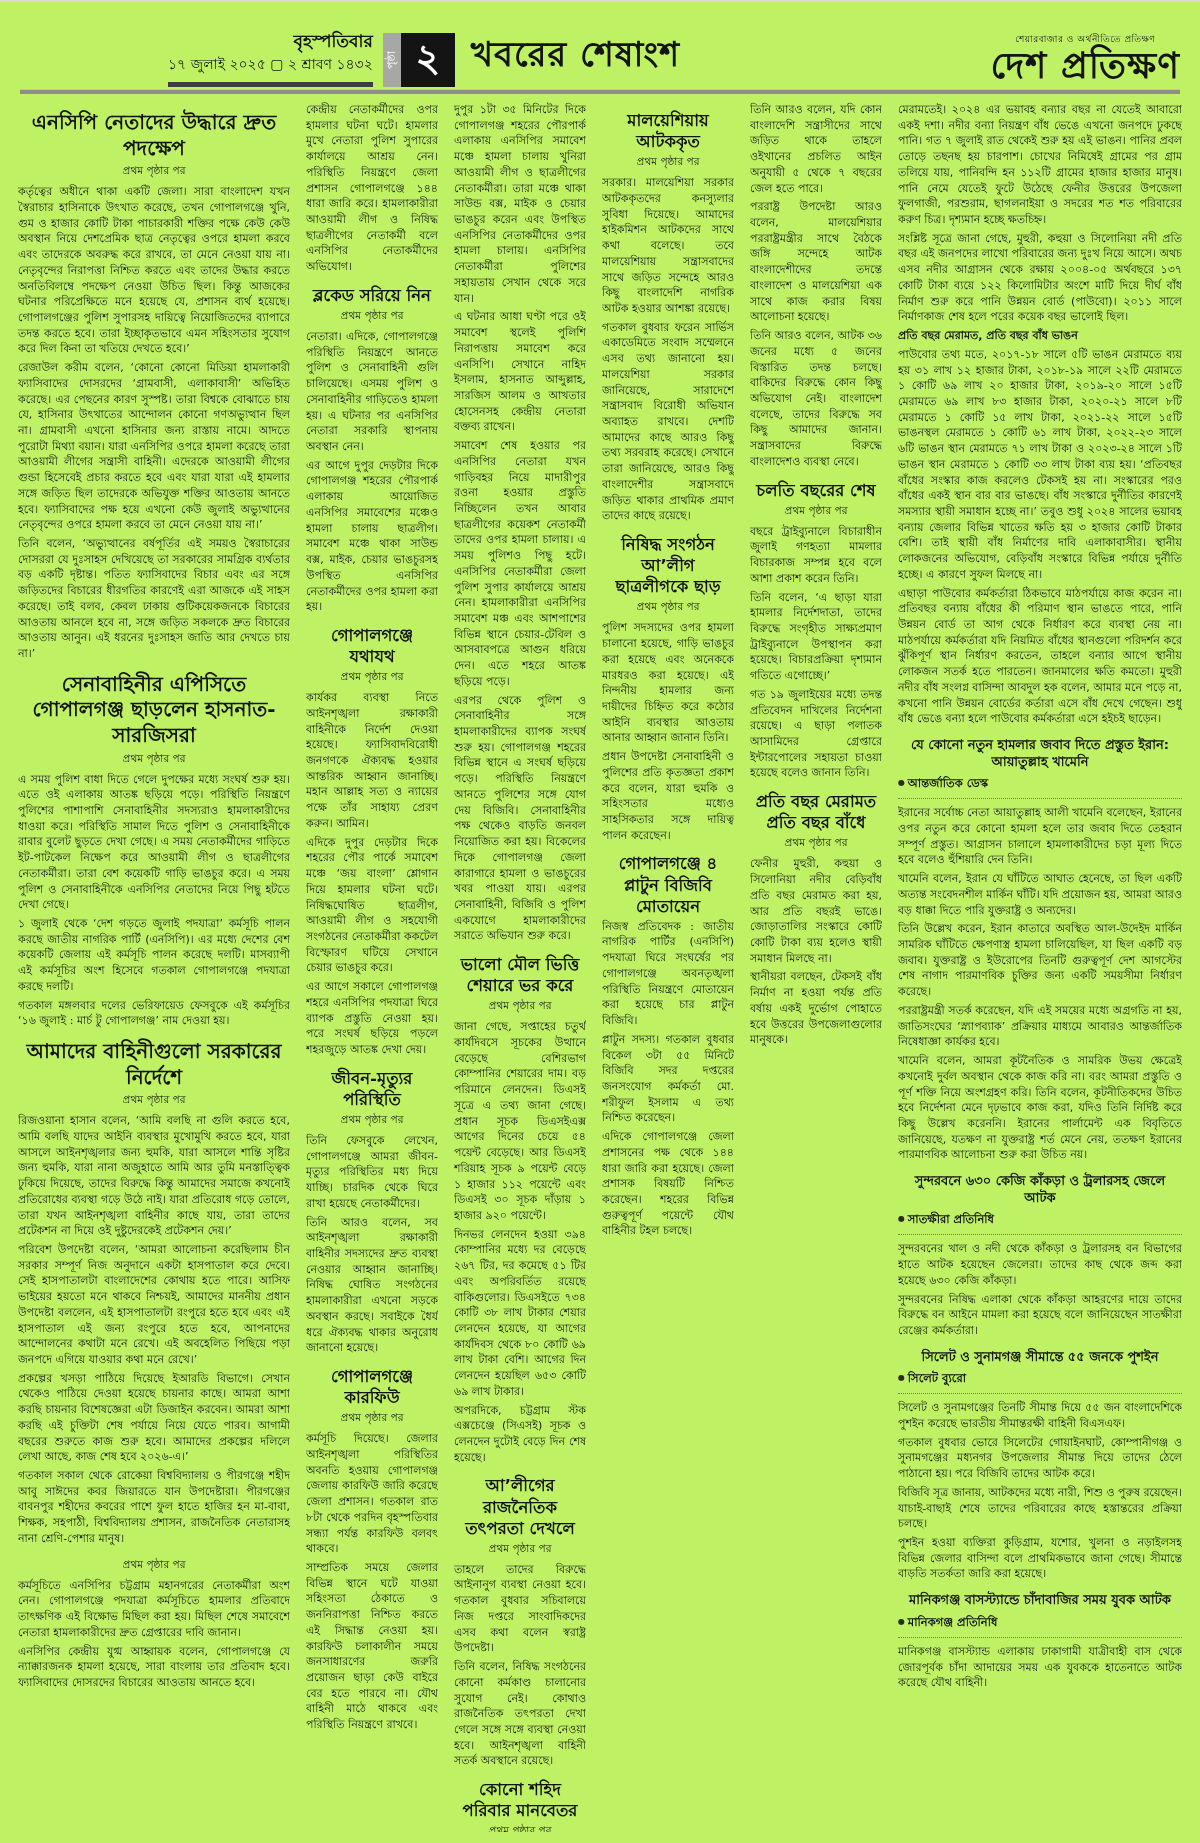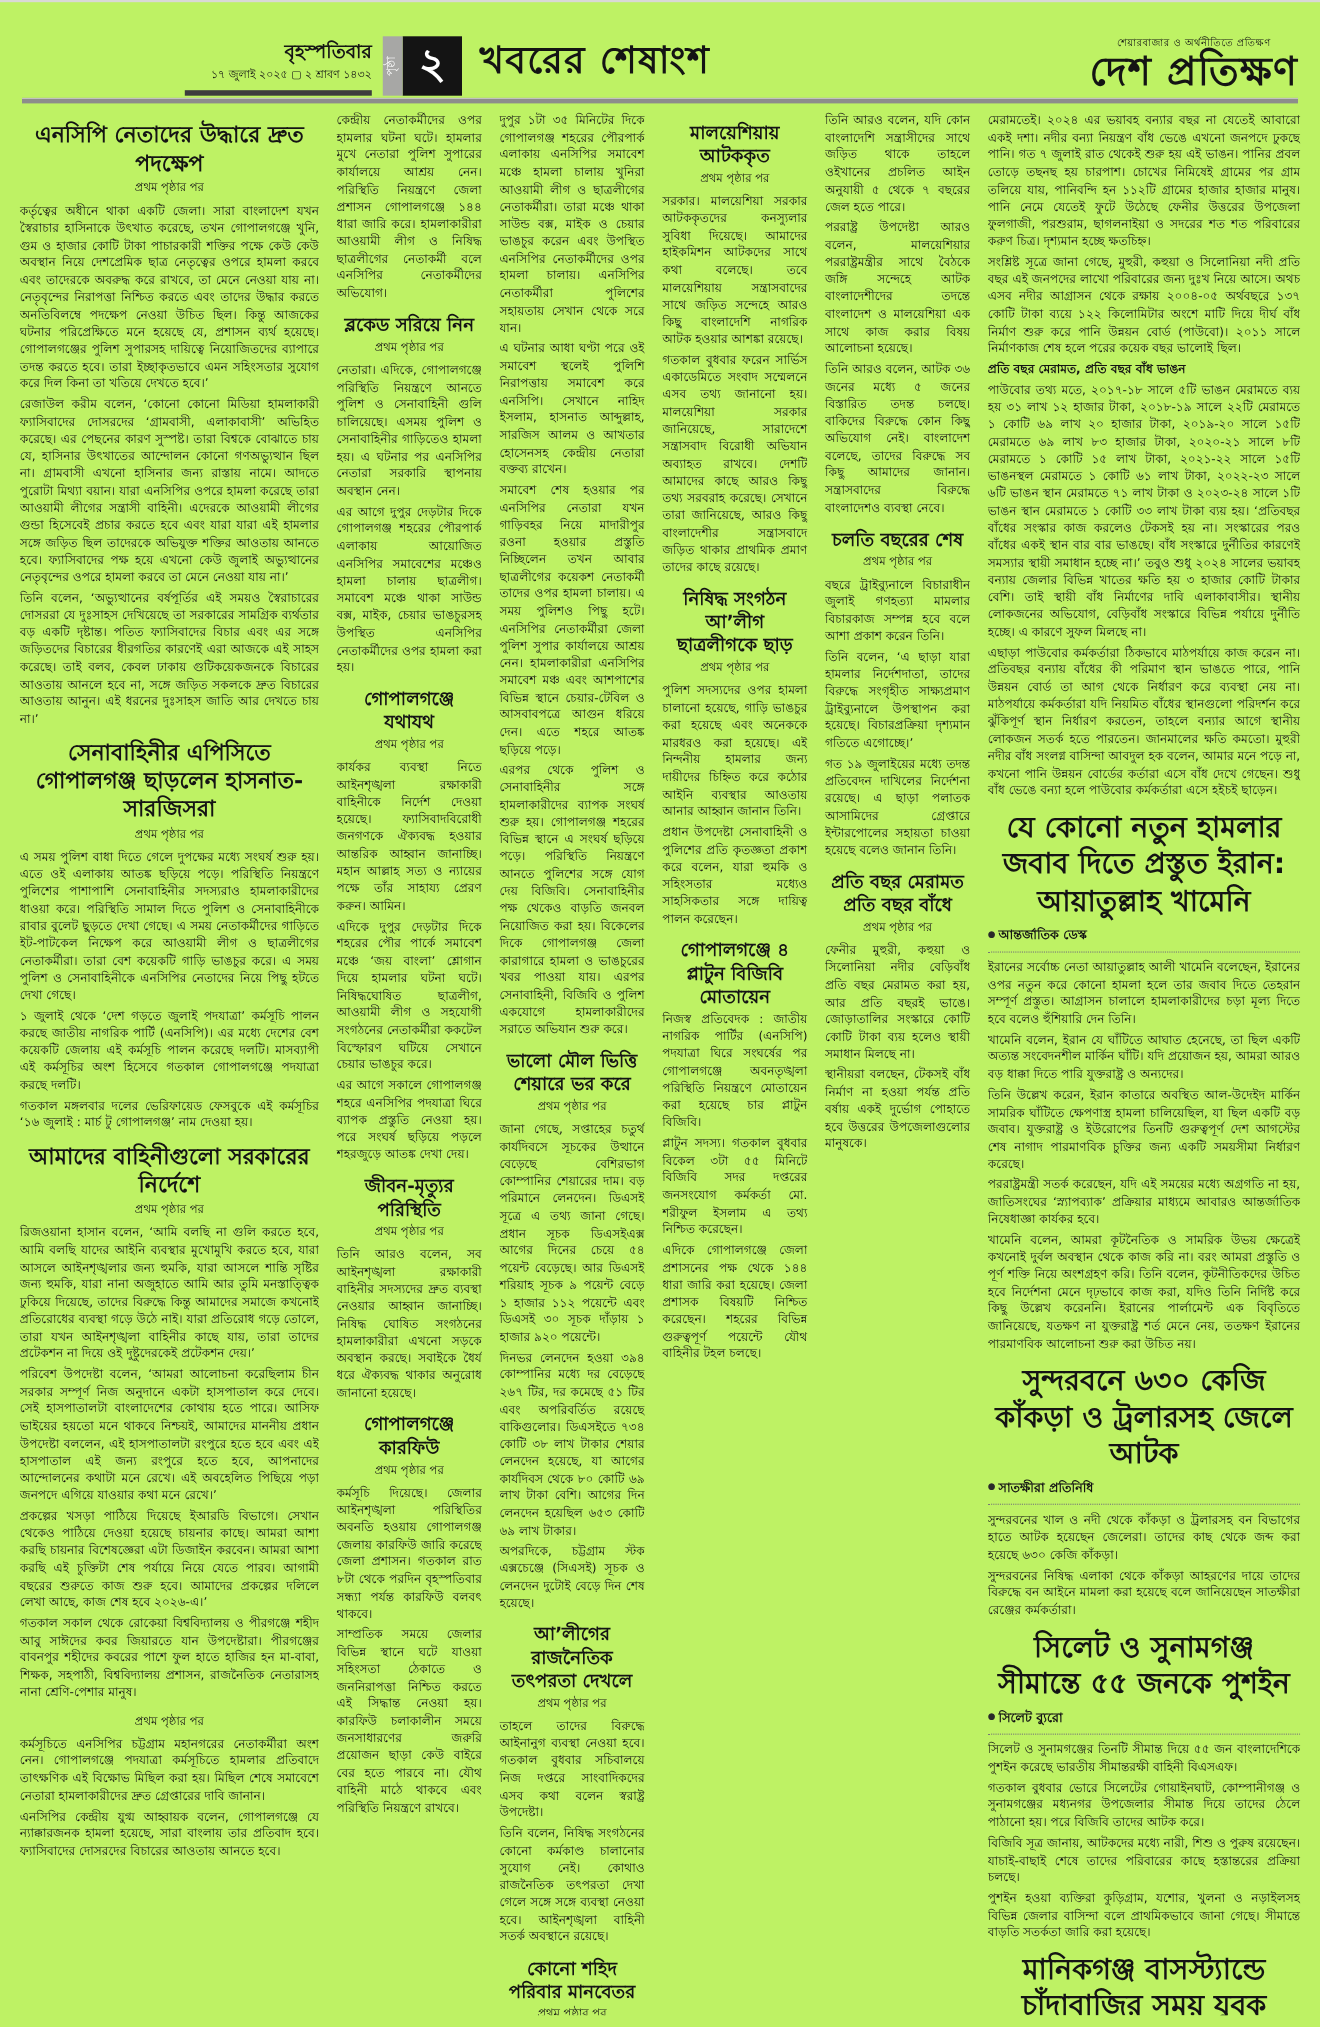--- a/index.html
+++ b/index.html
@@ -2,38 +2,38 @@
 <html lang="bn"><head>
 <meta charset="utf-8">
 <style>
   html,body{margin:0;padding:0;background:#d9d9d6;}
   .page{position:relative;width:1200px;height:1843px;margin:2px auto;background:#bef264;color:#141414;
         font-family:"DejaVu Sans",sans-serif;overflow:hidden;}
   
   .header{display:flex;align-items:flex-end;padding:26px 20px 0 20px;}
   .date-block{margin-left:148px;text-align:right;padding-bottom:5px;border-bottom:5px solid #3d3d3d;min-width:170px;}
   .weekday{font-size:17px;font-weight:bold;line-height:1.1;}
-  .dateline{font-size:10px;margin-top:2px;}
+  .dateline{font-size:14px;margin-top:2px;}
   .page-tab{width:18px;height:54px;margin-left:10px;background:#a7a7a5;color:#fff;
             writing-mode:vertical-rl;transform:rotate(180deg);display:flex;align-items:center;justify-content:center;
             font-size:11px;}
   .page-badge{width:54px;height:54px;background:#141414;color:#fff;display:flex;align-items:center;justify-content:center;
               font-size:38px;font-weight:bold;}
   .section-title{font-size:34px;font-weight:bold;margin:0 0 2px 16px;letter-spacing:1px;}
   .logo-block{margin-left:auto;text-align:center;padding-bottom:2px;}
   .logo-tagline{font-size:9px;letter-spacing:.5px;}
   .logo-name{font-size:36px;font-weight:bold;line-height:1.05;letter-spacing:1px;}
   .header-rule{height:4px;background:#8d8d8b;margin:2px 20px 0 20px;border-top:1px solid #c2c2c0;}
   
   .columns{display:flex;justify-content:space-between;padding:8px 18px 0 18px;height:1730px;overflow:hidden;}
   .col{overflow:hidden;}
   .article{margin-bottom:10px;}
   .headline{font-weight:bold;text-align:center;margin:8px 2px 2px 2px;line-height:1.28;}
   .h-xl{font-size:20px;}
-  .h-l{font-size:26px;}
+  .h-l{font-size:13px;}
   .h-m{font-size:16.5px;}
   .continued{text-align:center;font-size:10.5px;margin:1px 0 4px 0;}
   .byline{font-size:11.5px;font-weight:bold;padding:3px 0 4px 0;}
   .byline::before{content:"\25CF  ";font-size:8px;vertical-align:2px;color:#2a2a2a;}
   .byline-sep{border-bottom:1.5px dotted #777;margin:0 0 6px 0;}
   .body p{margin:0 0 3px 0;font-size:11px;line-height:1.43;text-align:justify;}
   .body p.subhead{font-weight:bold;text-align:left;}
 </style>
 </head>
 <body>
@@ -121,20 +121,21 @@
             <p>কার্যকর ব্যবস্থা নিতে আইনশৃঙ্খলা রক্ষাকারী বাহিনীকে নির্দেশ দেওয়া হয়েছে। ফ্যাসিবাদবিরোধী জনগণকে ঐক্যবদ্ধ হওয়ার আন্তরিক আহ্বান জানাচ্ছি। মহান আল্লাহ সত্য ও ন্যায়ের পক্ষে তাঁর সাহায্য প্রেরণ করুন। আমিন।</p>
             <p>এদিকে দুপুর দেড়টার দিকে শহরের পৌর পার্কে সমাবেশ মঞ্চে ‘জয় বাংলা’ শ্লোগান দিয়ে হামলার ঘটনা ঘটে। নিষিদ্ধঘোষিত ছাত্রলীগ, আওয়ামী লীগ ও সহযোগী সংগঠনের নেতাকর্মীরা ককটেল বিস্ফোরণ ঘটিয়ে সেখানে চেয়ার ভাঙচুর করে।</p>
             <p>এর আগে সকালে গোপালগঞ্জ শহরে এনসিপির পদযাত্রা ঘিরে ব্যাপক প্রস্তুতি নেওয়া হয়। পরে সংঘর্ষ ছড়িয়ে পড়লে শহরজুড়ে আতঙ্ক দেখা দেয়।</p>
           </div>
     </div>
         <div class="article">
       <div class="headline h-m">জীবন-মৃত্যুর পরিস্থিতি</div>
       <div class="continued">প্রথম পৃষ্ঠার পর</div>
 
       <div class="body">
+            <p>তিনি ফেসবুকে লেখেন, গোপালগঞ্জে আমরা জীবন-মৃত্যুর পরিস্থিতির মধ্য দিয়ে যাচ্ছি। চারদিক থেকে ঘিরে রাখা হয়েছে নেতাকর্মীদের।</p>
             <p>তিনি আরও বলেন, সব আইনশৃঙ্খলা রক্ষাকারী বাহিনীর সদস্যদের দ্রুত ব্যবস্থা নেওয়ার আহ্বান জানাচ্ছি। নিষিদ্ধ ঘোষিত সংগঠনের হামলাকারীরা এখনো সড়কে অবস্থান করছে। সবাইকে ধৈর্য ধরে ঐক্যবদ্ধ থাকার অনুরোধ জানানো হয়েছে।</p>
           </div>
     </div>
         <div class="article">
       <div class="headline h-m">গোপালগঞ্জে কারফিউ</div>
       <div class="continued">প্রথম পৃষ্ঠার পর</div>
 
       <div class="body">
             <p>কর্মসূচি দিয়েছে। জেলার আইনশৃঙ্খলা পরিস্থিতির অবনতি হওয়ায় গোপালগঞ্জ জেলায় কারফিউ জারি করেছে জেলা প্রশাসন। গতকাল রাত ৮টা থেকে পরদিন বৃহস্পতিবার সন্ধ্যা পর্যন্ত কারফিউ বলবৎ থাকবে।</p>
             <p>সাম্প্রতিক সময়ে জেলার বিভিন্ন স্থানে ঘটে যাওয়া সহিংসতা ঠেকাতে ও জননিরাপত্তা নিশ্চিত করতে এই সিদ্ধান্ত নেওয়া হয়। কারফিউ চলাকালীন সময়ে জনসাধারণের জরুরি প্রয়োজন ছাড়া কেউ বাইরে বের হতে পারবে না। যৌথ বাহিনী মাঠে থাকবে এবং পরিস্থিতি নিয়ন্ত্রণে রাখবে।</p>

